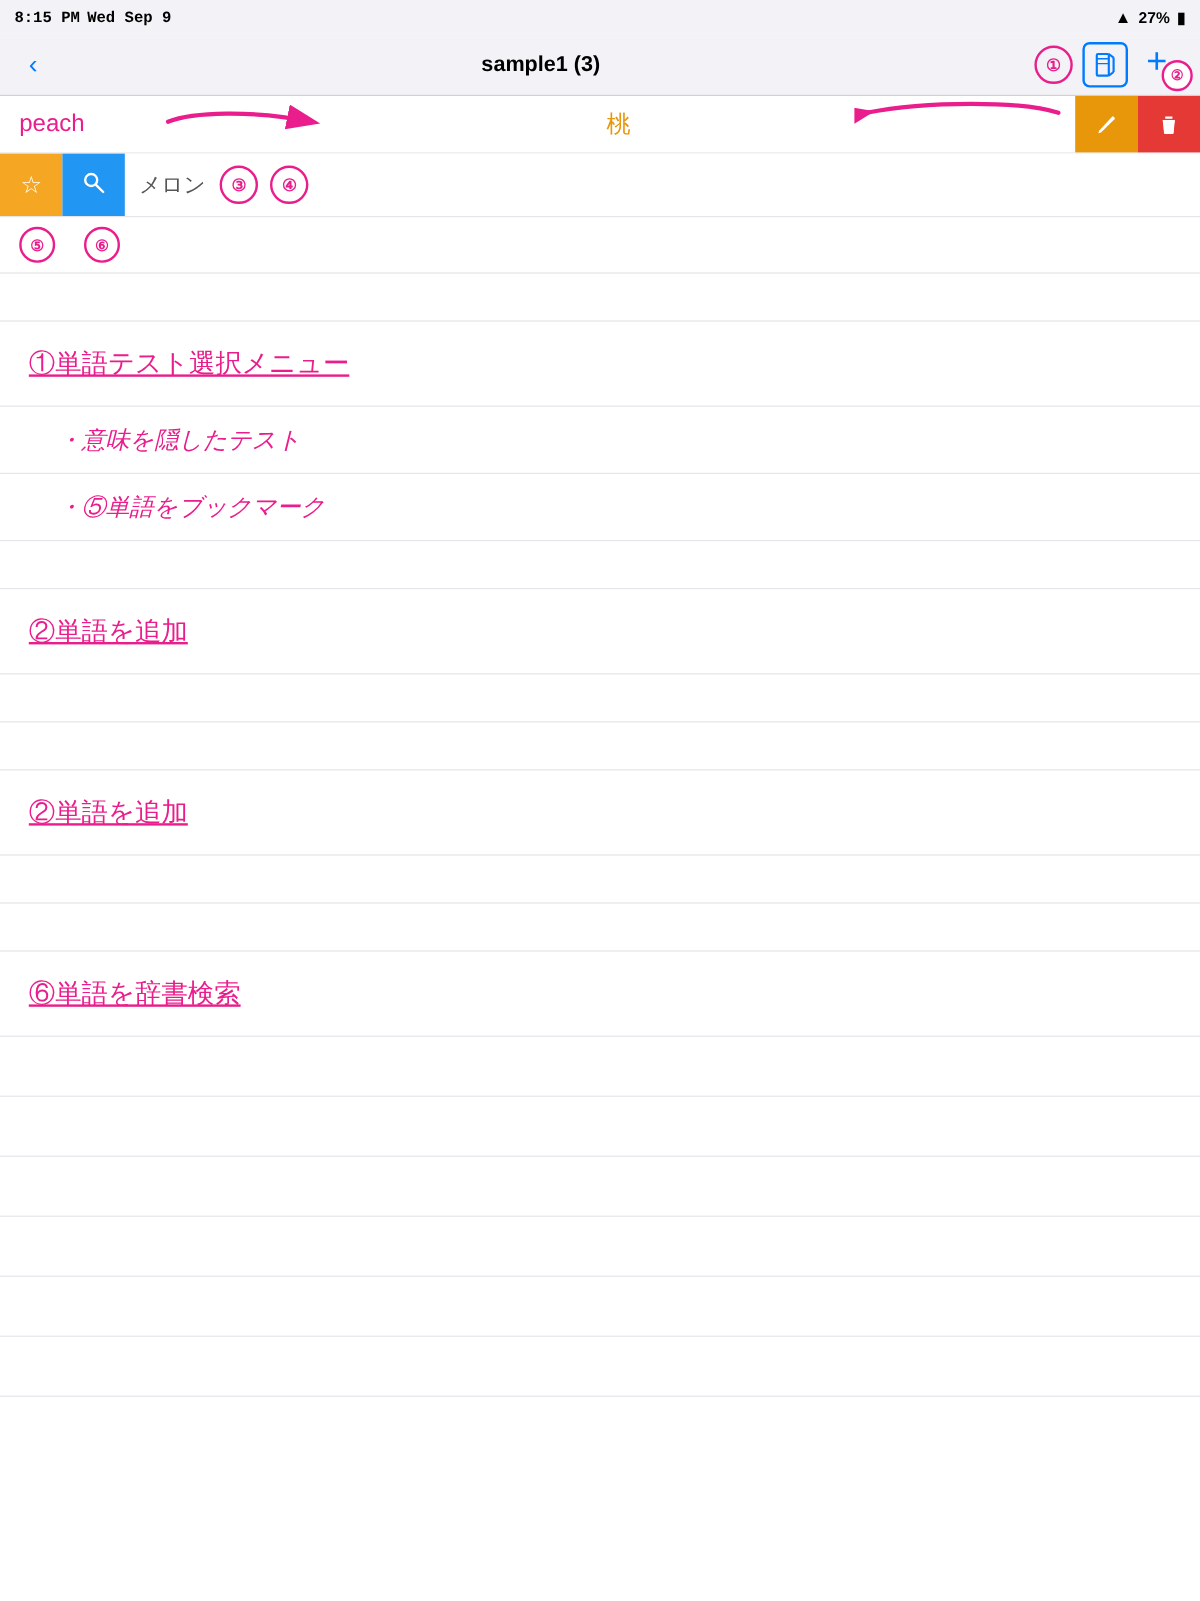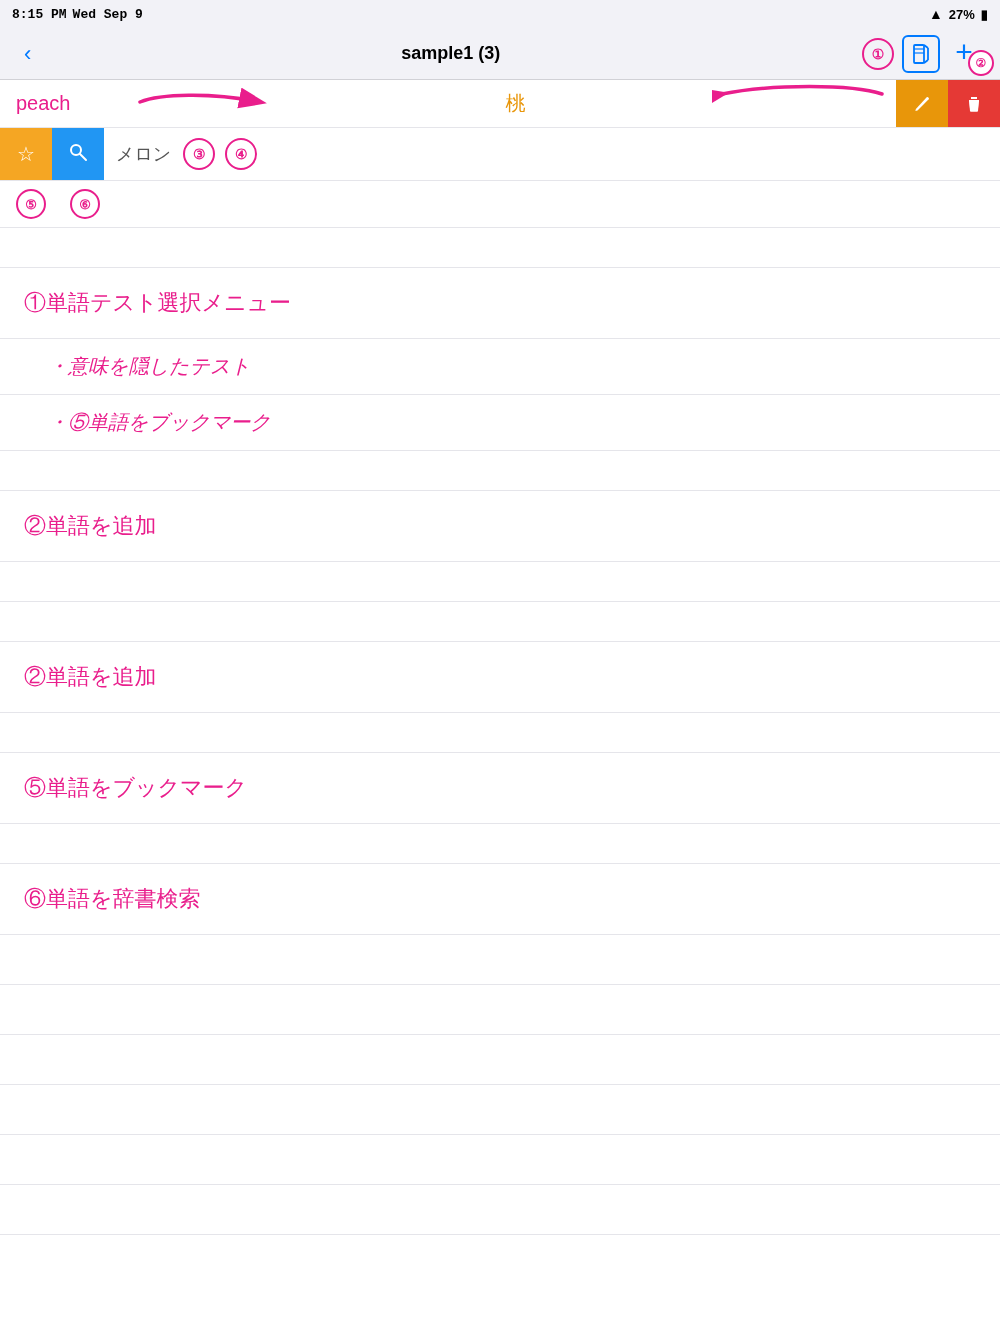--- a/index.html
+++ b/index.html
@@ -283,20 +283,21 @@
 
     .section-row {
       padding: 20px 24px;
       border-bottom: 1px solid #e5e5ea;
     }
 
     .section-title {
       color: #e91e8c;
       font-size: 22px;
       font-weight: 500;
+      text-decoration: underline;
     }
 
     .sub-item-row {
       padding: 14px 24px 14px 48px;
       border-bottom: 1px solid #e5e5ea;
       font-style: italic;
     }
     .sub-item-text {
       color: #e91e8c;
       font-size: 20px;
@@ -438,23 +439,20 @@
 
 
   <div class="spacer-row"></div>
 
   <div class="section-row">
     <span class="section-title">②単語を追加</span>
   </div>
 
   <div class="spacer-row"></div>
 
-  <div class="section-row">
-    <span class="section-title">⑤単語をブックマーク</span>
-  </div>
 
   <div class="spacer-row"></div>
 
   <div class="section-row">
     <span class="section-title">⑥単語を辞書検索</span>
   </div>
 
   <div class="empty-row"></div>
   <div class="empty-row"></div>
   <div class="empty-row"></div>

